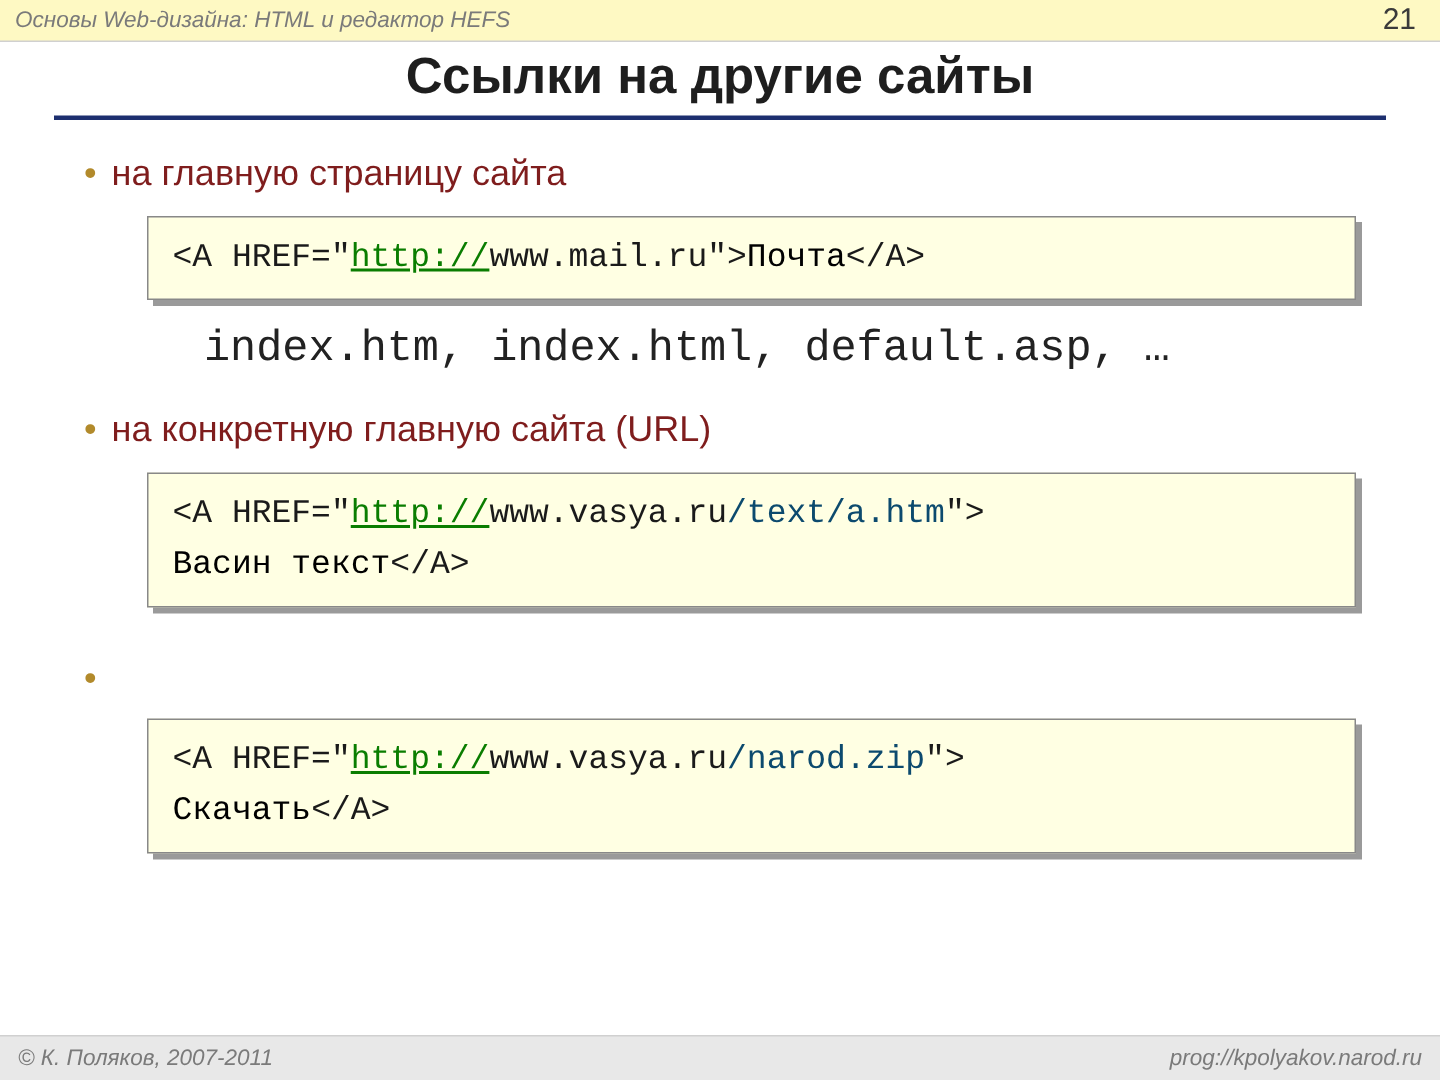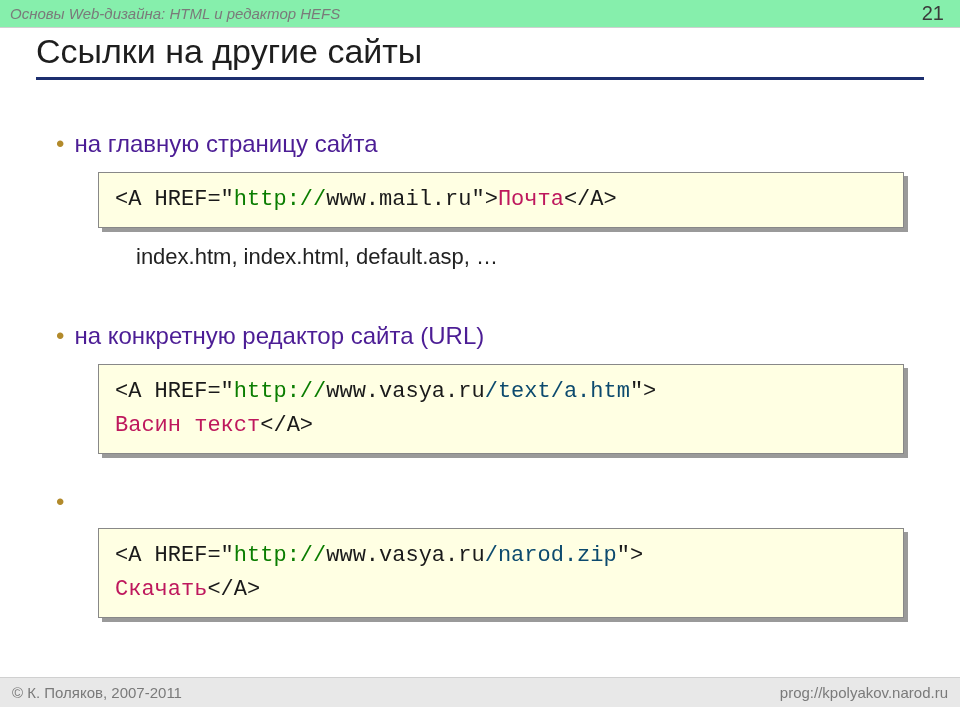--- a/index.html
+++ b/index.html
@@ -13,21 +13,21 @@
     position: relative;
   }
   .slide {
     width: 960px;
     height: 720px;
     background: #ffffff;
     position: relative;
   }
   .topbar {
     height: 28px;
-    background: #86efac;
+    background: #fef9c3;
     border-bottom: 1px solid #d0d0d0;
     display: flex;
     justify-content: space-between;
     align-items: center;
     padding: 0 10px;
   }
   .topbar .lec {
     font-style: italic;
     color: #7a7a7a;
     font-size: 15px;
@@ -35,77 +35,79 @@
   .topbar .pageno {
     font-size: 20px;
     color: #3a3a3a;
     padding-right: 6px;
   }
   .title-wrap {
     padding: 4px 36px 0 36px;
   }
   .title {
     font-size: 34px;
-    font-weight: normal;
+    font-weight: bold;
     color: #1e1e1e;
     padding-bottom: 6px;
     border-bottom: 3px solid #1d2f6f;
     margin-bottom: 22px;
+    text-align: center;
   }
   .content {
     padding: 0 36px 0 56px;
   }
   .bullet-line {
     display: flex;
     align-items: baseline;
     gap: 10px;
     margin-top: 6px;
     margin-bottom: 14px;
   }
   .bullet-dot {
     color: #b28a2b;
     font-size: 24px;
     line-height: 1;
   }
   .bullet-text {
-    color: #4c1d95;
+    color: #7f1d1d;
     font-size: 24px;
-    margin-top: 28px;
   }
   .codebox {
     background: #ffffe3;
     border: 1px solid #888;
     box-shadow: 4px 4px 0 #9a9a9a;
     padding: 10px 16px;
     margin: 0 20px 16px 42px;
     font-family: "Courier New", monospace;
     font-size: 22px;
     line-height: 1.55;
     color: #202020;
     white-space: pre-wrap;
   }
   .codebox .kw   { color: #1a1a1a; }
-  .codebox .str1 { color: #0a7d00; }   
+  .codebox .str1 { color: #0a7d00; text-decoration: underline; }   
   .codebox .str2 { color: #0c4a6e; }   
-  .codebox .link { color: #be185d; }   
+  .codebox .link { color: #000000; }   
   .subnote {
-    font-size: 22px;
+    font-size: 29px;
     color: #222;
     margin: 4px 0 24px 80px;
+    font-family: Liberation Mono, monospace;
   }
   .footer {
     position: absolute;
-    left: 0; right: 0; bottom: 13px;
+    left: 0; right: 0; bottom: 0;
     height: 30px;
     background: #e8e8e8;
     border-top: 1px solid #d0d0d0;
     display: flex;
     justify-content: space-between;
     align-items: center;
     padding: 0 12px;
+    font-style: italic;
     color: #7a7a7a;
     font-size: 15px;
   }
   .gap { height: 14px; }
 </style>
 </head>
 <body>
 
 <div class="slide">
 
@@ -122,21 +124,21 @@
 
     <div class="bullet-line">
       <span class="bullet-dot">•</span>
       <span class="bullet-text">на главную страницу сайта</span>
     </div>
     <div class="codebox"><span class="kw">&lt;A HREF="</span><span class="str1">http://</span><span class="kw">www.mail.ru</span><span class="str2"></span><span class="kw">"&gt;</span><span class="link">Почта</span><span class="kw">&lt;/A&gt;</span></div>
     <div class="subnote">index.htm, index.html, default.asp, …</div>
 
     <div class="bullet-line">
       <span class="bullet-dot">•</span>
-      <span class="bullet-text">на конкретную редактор сайта (URL)</span>
+      <span class="bullet-text">на конкретную главную сайта (URL)</span>
     </div>
     <div class="codebox"><span class="kw">&lt;A HREF="</span><span class="str1">http://</span><span class="kw">www.vasya.ru</span><span class="str2">/text/a.htm</span><span class="kw">"&gt;</span>
 <span class="link">Васин текст</span><span class="kw">&lt;/A&gt;</span></div>
 
     <div class="gap"></div>
 
     <div class="bullet-line">
       <span class="bullet-dot">•</span>
     </div>
     <div class="codebox"><span class="kw">&lt;A HREF="</span><span class="str1">http://</span><span class="kw">www.vasya.ru</span><span class="str2">/narod.zip</span><span class="kw">"&gt;</span>

